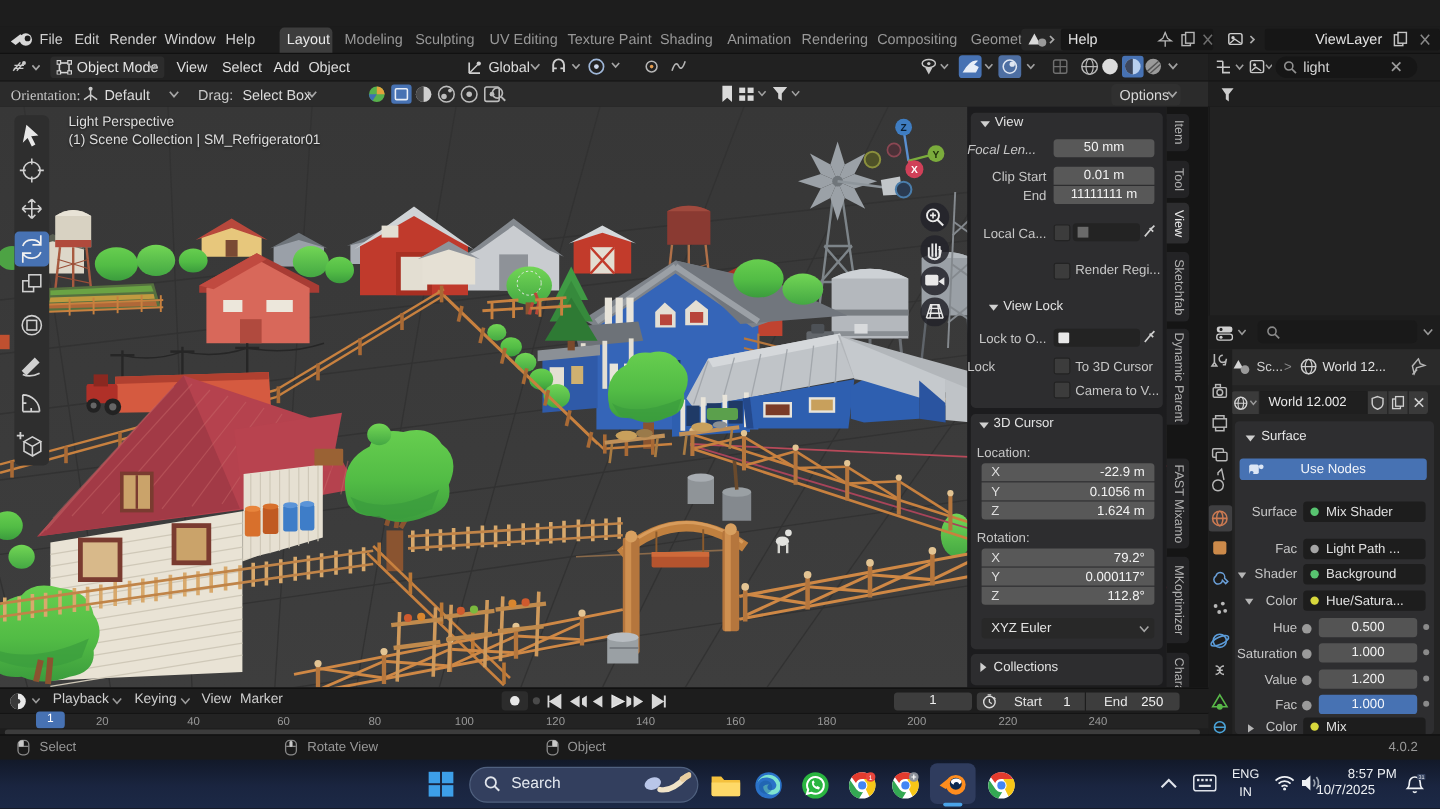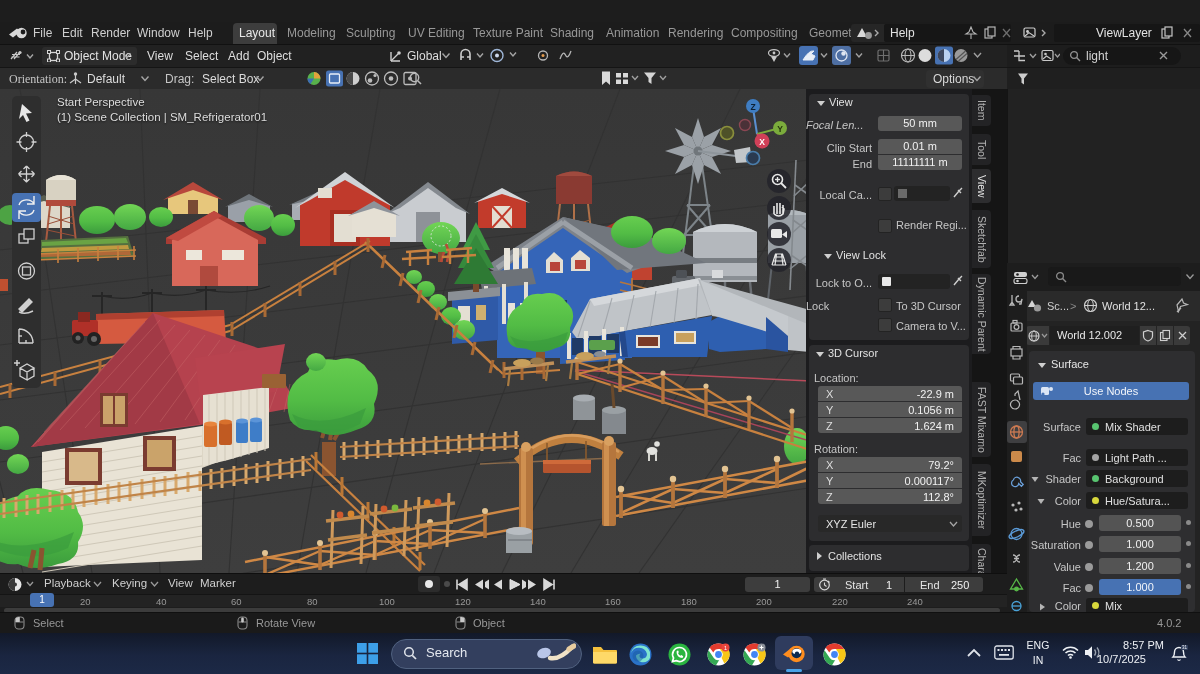--- a/index.html
+++ b/index.html
@@ -874,21 +874,21 @@
     <rect x="648" y="453" width="2" height="8" fill="#d5d5d0"></rect>
         <rect x="655" y="453" width="2" height="8" fill="#d5d5d0"></rect>
     <circle cx="657" cy="444" r="2.8" fill="#e2e2de"></circle>
 
     <rect x="0" y="279" width="8" height="12" fill="#c05030"></rect>
     <ellipse cx="6" cy="438" rx="13" ry="12" fill="url(#treeg)"></ellipse>
     <ellipse cx="18" cy="464" rx="11" ry="10" fill="url(#treeg2)"></ellipse>
   </svg>
   </div>
 
-  <div class="abs" style="left:57px;top:96px;font-size:11.5px;color:#dddddd;text-shadow:0 1px 2px rgba(0,0,0,.6);">Start Perspective</div>
+  <div class="abs" style="left:57px;top:96px;font-size:11.5px;color:#dddddd;text-shadow:0 1px 2px rgba(0,0,0,.6);">Light Perspective</div>
   <div class="abs" style="left:57px;top:111px;font-size:11.5px;color:#dddddd;text-shadow:0 1px 2px rgba(0,0,0,.6);">(1) Scene Collection | SM_Refrigerator01</div>
 
   <div class="abs" style="left:12px;top:96px;width:29px;height:292px;background:#2e2e2e;border-radius:5px;"></div>
   <svg class="abs" style="left:12px;top:96px;" width="29" height="292" viewBox="0 0 29 292">
     <rect x="0" y="97" width="29" height="29" rx="4" fill="#4772b3"></rect>
     <path d="M10 8 l10 9 -6 0.5 3.5 7 -3 1.5 -3.5 -7 -4 4 Z" fill="#e8e8e8"></path>
     <g stroke="#d0d0d0" stroke-width="1.3" fill="none">
       <circle cx="14.5" cy="46" r="7"></circle>
         <path d="M14.5 36 v5 M14.5 51 v5 M4.5 46 h5 M19.5 46 h5"></path>
     </g>

